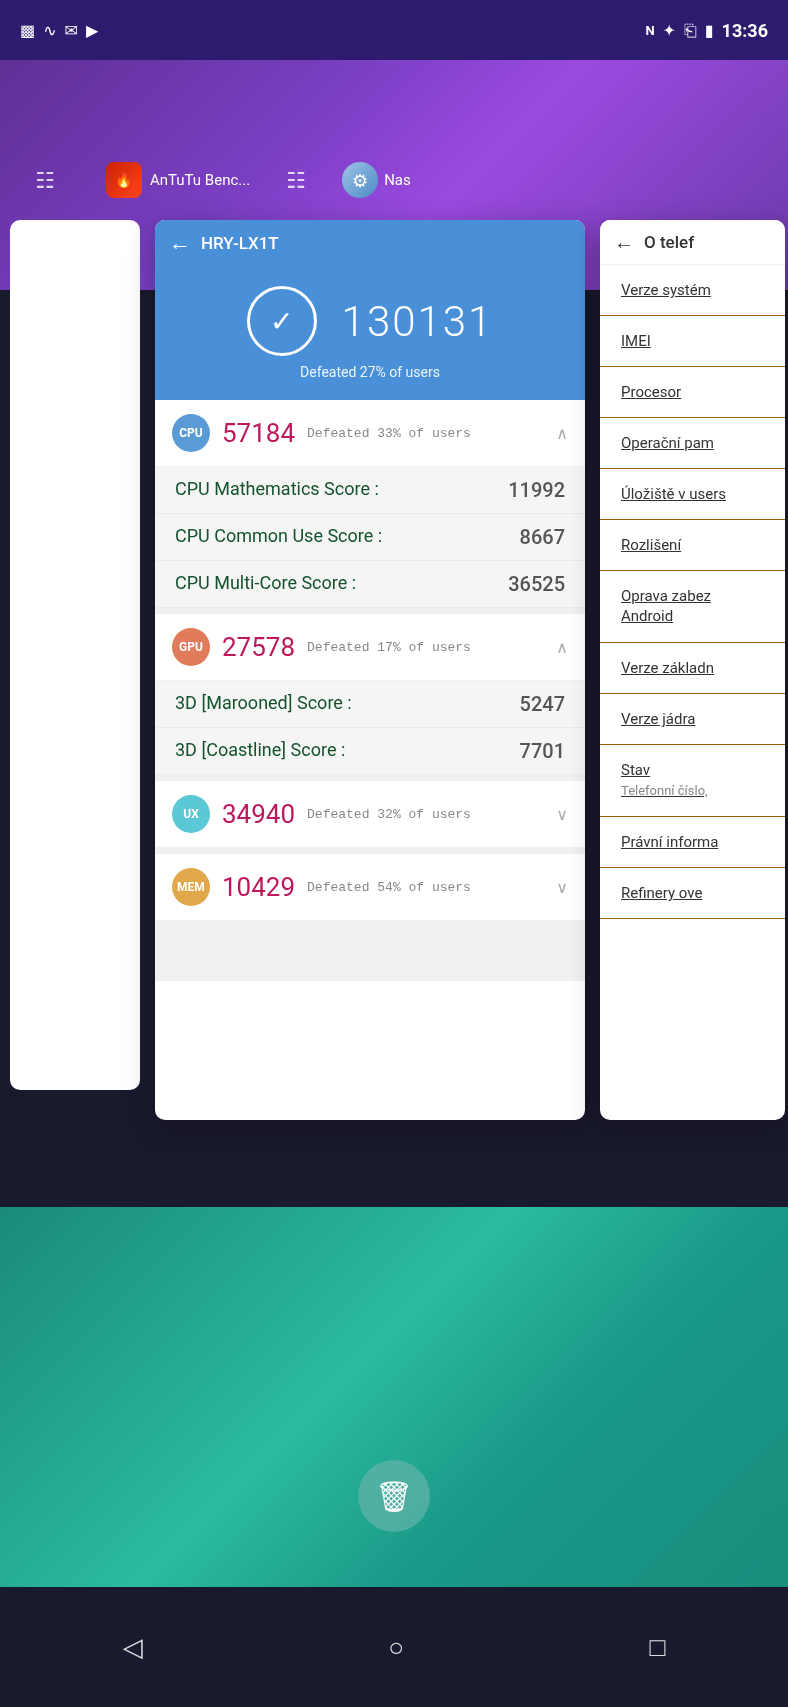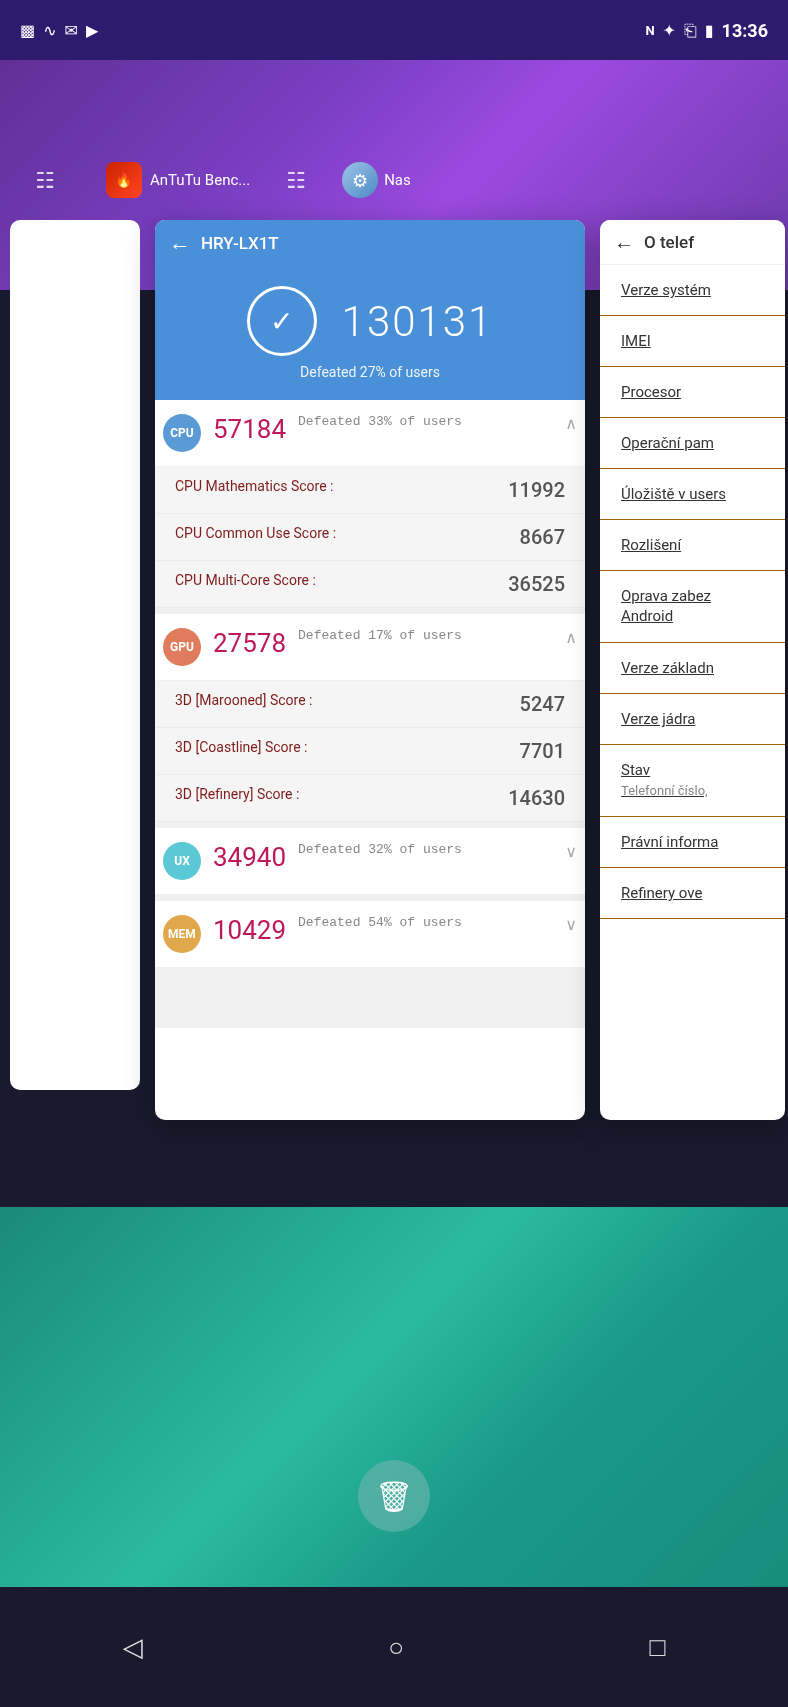--- a/index.html
+++ b/index.html
@@ -157,22 +157,22 @@
       font-size: 14px;
     }
 
     
     .score-section {
       background: white;
     }
 
     .section-header {
       display: flex;
-      align-items: flex-start;
-      padding: 14px 8px;
+      align-items: center;
+      padding: 14px 17px;
       background: white;
       border-bottom: 1px solid #f0f0f0;
     }
     .section-badge {
       width: 38px;
       height: 38px;
       border-radius: 50%;
       display: flex;
       align-items: center;
       justify-content: center;
@@ -204,22 +204,22 @@
     }
 
     .score-detail-row {
       display: flex;
       justify-content: space-between;
       padding: 11px 20px;
       background: #f5f5f5;
       border-bottom: 1px solid #ebebeb;
     }
     .detail-label {
-      font-size: 14px;
-      color: #7f1d1d;
+      font-size: 18px;
+      color: #14532d;
     }
     .detail-value {
       font-size: 20px;
       color: #555;
       font-weight: 500;
     }
 
     .section-divider {
       height: 6px;
       background: #f0f0f0;
@@ -459,24 +459,20 @@
           <span class="section-defeated">Defeated 17% of users</span>
           <span class="expand-icon">∧</span>
         </div>
         <div class="score-detail-row">
           <span class="detail-label">3D [Marooned] Score :</span>
           <span class="detail-value">5247</span>
         </div>
         <div class="score-detail-row">
           <span class="detail-label">3D [Coastline] Score :</span>
           <span class="detail-value">7701</span>
-        </div>
-        <div class="score-detail-row">
-          <span class="detail-label">3D [Refinery] Score :</span>
-          <span class="detail-value">14630</span>
         </div>
       </div>
 
       <div class="section-divider"></div>
 
       <div class="score-section">
         <div class="section-header">
           <div class="section-badge badge-ux">
             <span>UX</span>
           </div>

